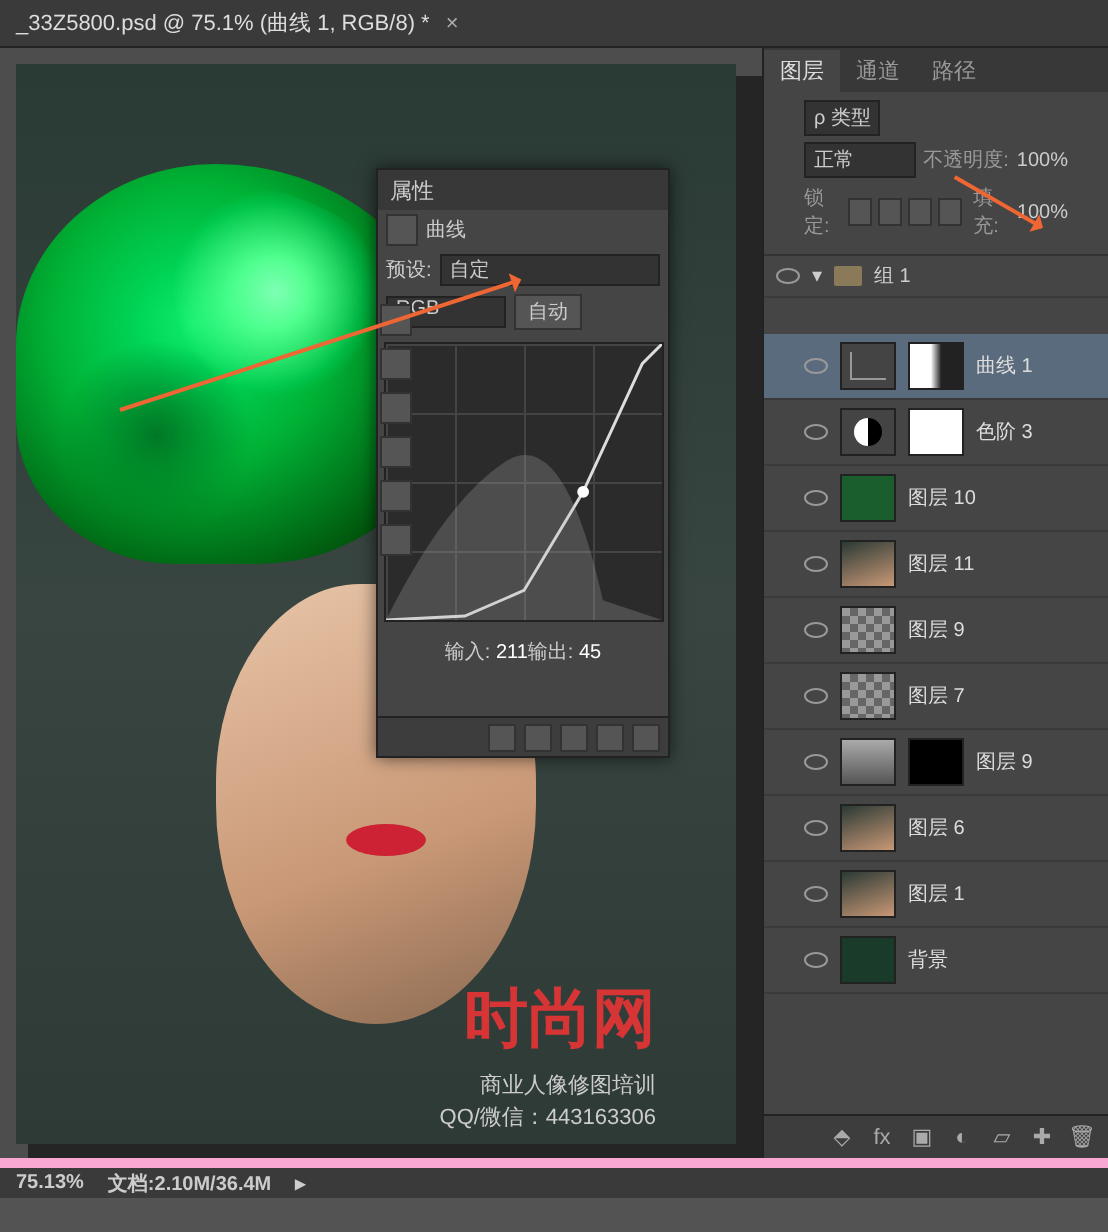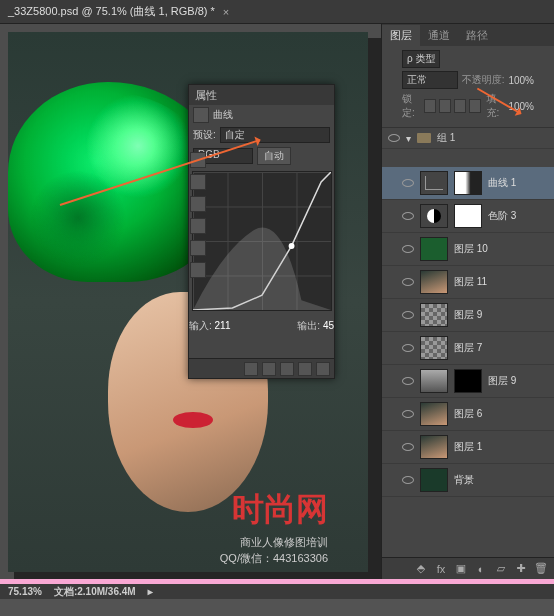--- a/index.html
+++ b/index.html
@@ -24,21 +24,21 @@
 .curves-head { height:20px; background:#383838; padding:2px 6px; font-size:11px; display:flex; align-items:center; }
 .curves-row { display:flex; align-items:center; padding:2px 4px; gap:4px; font-size:10px; }
 .icon-sq { width:16px; height:16px; background:#555; border:1px solid #333; display:inline-block; }
 .curves-row select, .curves-row .sel { flex:1; background:#333; color:#ccc; border:1px solid #222; font-size:10px; height:16px; padding:0 4px; }
 .curves-row .btn { background:#555; border:1px solid #333; color:#ccc; font-size:10px; padding:1px 6px; cursor:pointer; }
 .curve-graph { margin:4px auto; width:140px; height:140px; background:#2b2b2b; border:1px solid #222; position:relative; }
 .curve-graph .grid { position:absolute; inset:0; background-image: linear-gradient(#444 1px, transparent 1px), linear-gradient(90deg, #444 1px, transparent 1px); background-size:25% 25%; }
 .curve-graph svg { position:absolute; inset:0; }
 .curve-left { position:absolute; left:190px; top:128px; width:18px; display:flex; flex-direction:column; gap:6px; z-index:11; }
 .curve-left .tool { width:16px; height:16px; background:#555; border:1px solid #333; cursor:pointer; }
-.curve-io { display:flex; justify-content:space-between; font-size:10px; padding:4px 0; }
+.curve-io { display:flex; justify-content:center; font-size:10px; padding:4px 0; }
 .curve-io span b { color:#fff; font-weight:normal; }
 .panel-foot { position:absolute; bottom:0; left:0; right:0; height:20px; background:#3d3d3d; display:flex; justify-content:flex-end; align-items:center; gap:4px; padding:0 4px; border-top:1px solid #222; }
 .panel-foot .ic { width:14px; height:14px; background:#555; border:1px solid #333; cursor:pointer; }
 
 .red-arrow1 { position:absolute; left:60px; top:180px; width:210px; height:2px; background:#e63; transform:rotate(-18deg); transform-origin:left; z-index:12; }
 .red-arrow1::after { content:""; position:absolute; right:-6px; top:-4px; border:5px solid transparent; border-left-color:#e63; }
 .red-arrow2 { position:absolute; right:30px; top:100px; width:50px; height:2px; background:#e63; transform:rotate(30deg); z-index:20; }
 .red-arrow2::after { content:""; position:absolute; right:-6px; top:-4px; border:5px solid transparent; border-left-color:#e63; }
 
 .right-panel { width:173px; background:#454545; border-left:1px solid #222; display:flex; flex-direction:column; }

